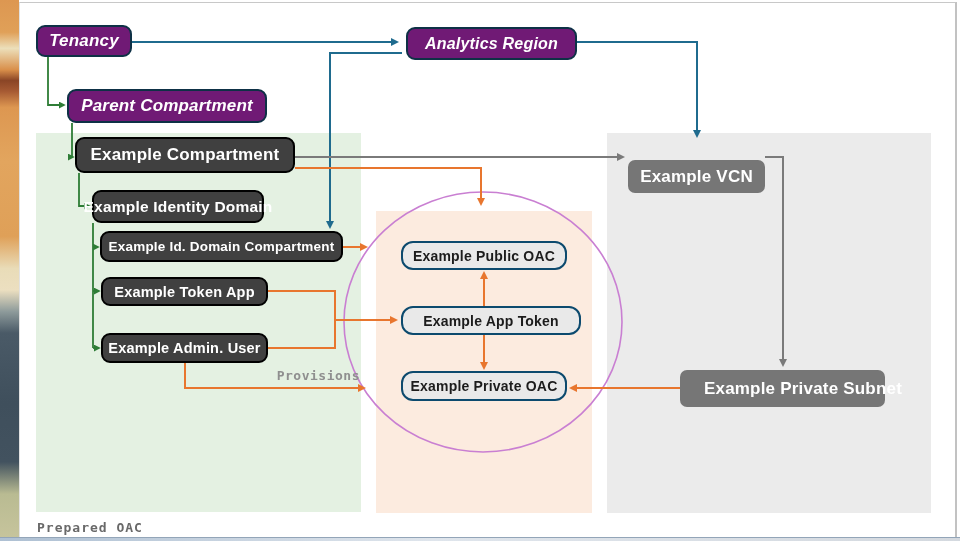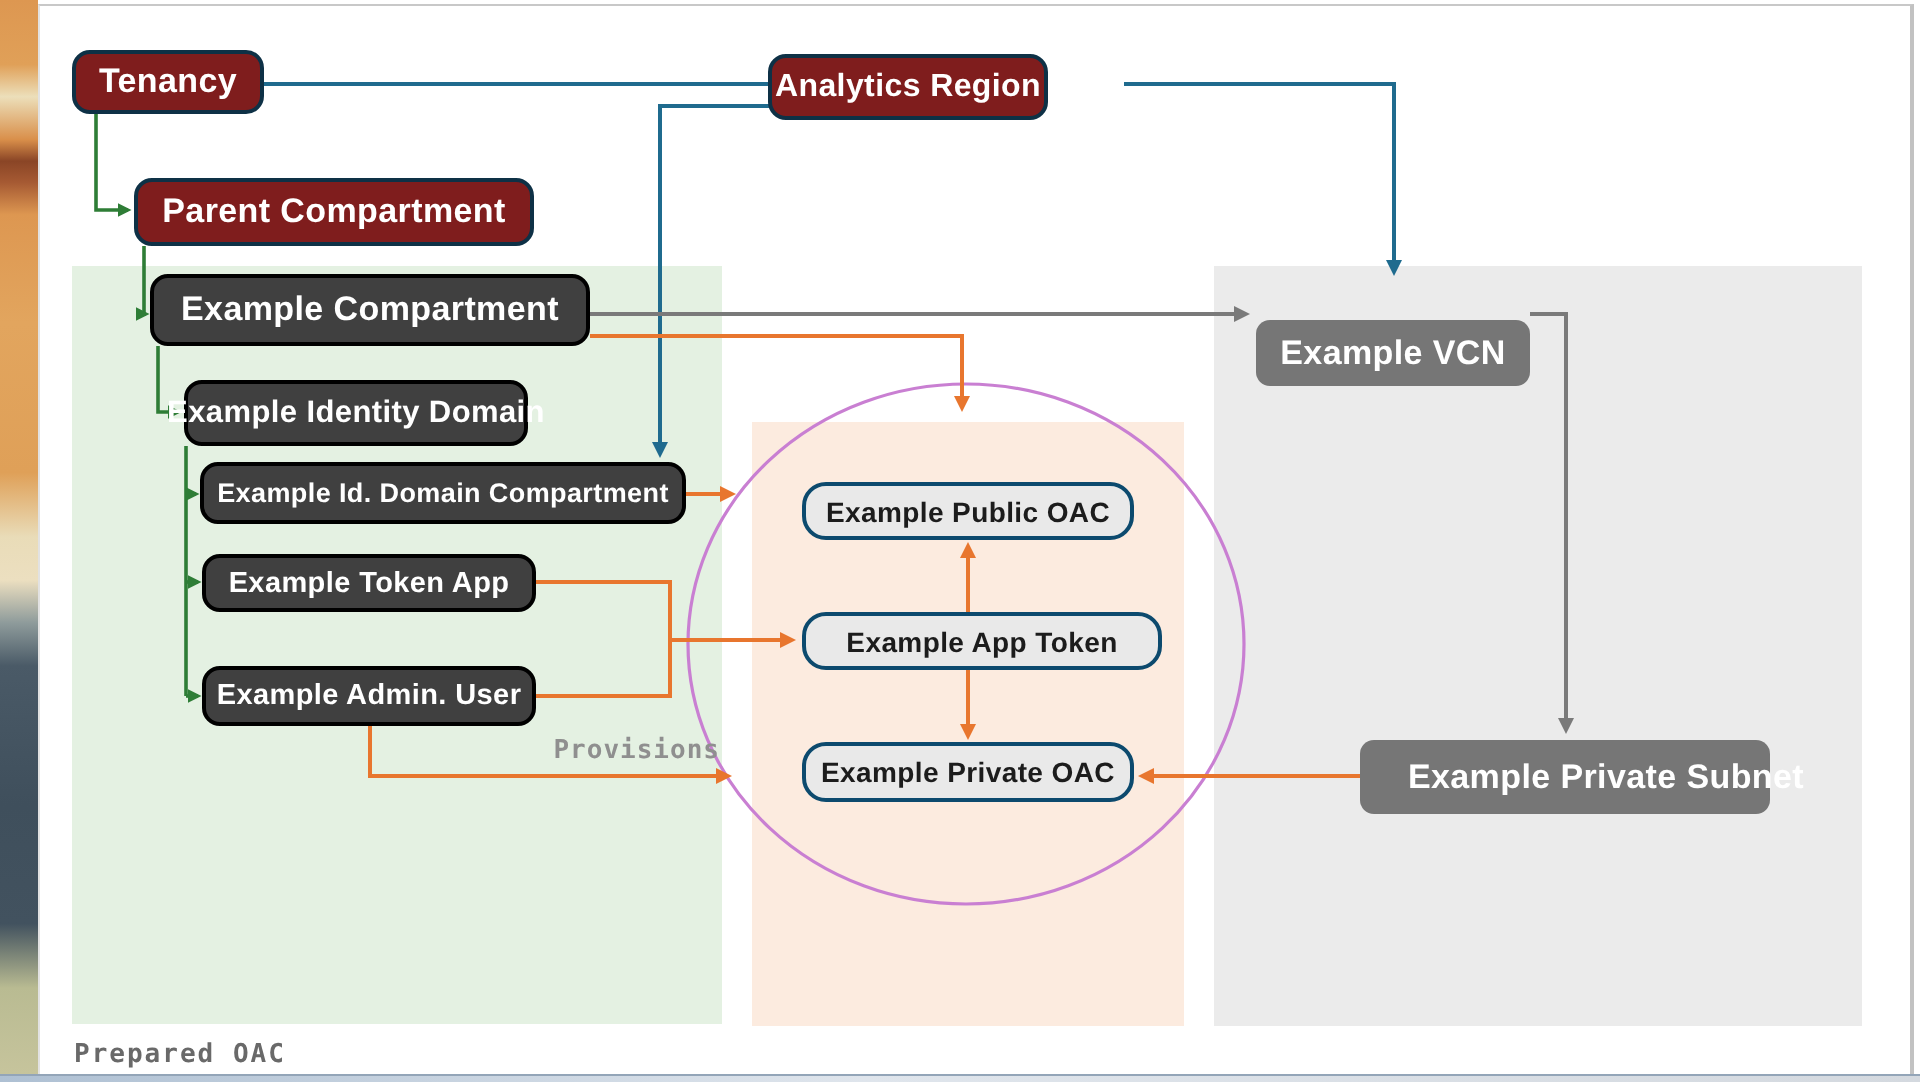--- a/index.html
+++ b/index.html
@@ -28,21 +28,21 @@
   .region{position:absolute;}
   .region-green{left:36px;top:133px;width:325px;height:379px;background:#e4f1e2;}
   .region-peach{left:376px;top:211px;width:216px;height:302px;background:#fcebdf;}
   .region-gray{left:607px;top:133px;width:324px;height:380px;background:#ebebeb;}
   svg.connectors{position:absolute;left:0;top:0;width:960px;height:541px;pointer-events:none;}
   .node{
     position:absolute;display:flex;align-items:center;justify-content:center;
     box-sizing:border-box;border-radius:9px;color:#ffffff;font-weight:bold;
     white-space:nowrap;letter-spacing:0.2px;
   }
-  .node-blue{background:#7f1d1d;border:2.5px solid #0e3146;}
+  .node-blue{background:#701a75;border:2.5px solid #0e3146;font-style:italic;}
   .node-green{background:#404040;border:2px solid #000000;}
   .node-gray{background:#767676;border:none;border-radius:7px;}
   .node-light{background:#e9e9e9;border:2px solid #0c4a6e;border-radius:12px;
     color:#1c1c1c;font-weight:600;}
   .mono-label{
     position:absolute;font-family:"DejaVu Sans Mono","Liberation Mono",monospace;
     font-weight:bold;font-size:13px;
   }
   .provisions{left:252px;top:368px;width:108px;text-align:right;color:#8f8f8f;letter-spacing:0.5px;}
   .prepared{left:37px;top:520px;color:#696969;letter-spacing:1px;}
@@ -104,21 +104,21 @@
     <path d="M335 320 H396" marker-end="url(#arr-orange)"></path>
     <path d="M185 363 V388 H364" marker-end="url(#arr-orange)"></path>
     <path d="M484 306 V273" marker-end="url(#arr-orange)"></path>
     <path d="M484 335 V368" marker-end="url(#arr-orange)"></path>
     <path d="M680 388 H571" marker-end="url(#arr-orange)"></path>
   </g>
 </svg>
 
 <div class="node node-blue" style="left:36px;top:25px;width:96px;height:32px;font-size:17px;">Tenancy</div>
 <div class="node node-blue" style="left:67px;top:89px;width:200px;height:34px;font-size:17px;">Parent Compartment</div>
-<div class="node node-blue" style="left:384px;top:27px;width:140px;height:33px;font-size:16px;">Analytics Region</div>
+<div class="node node-blue" style="left:406px;top:27px;width:171px;height:33px;font-size:16px;">Analytics Region</div>
 
 <div class="node node-green" style="left:75px;top:137px;width:220px;height:36px;font-size:17px;">Example Compartment</div>
 <div class="node node-green" style="left:92px;top:190px;width:172px;height:33px;font-size:15.5px;">Example Identity Domain</div>
 <div class="node node-green" style="left:100px;top:231px;width:243px;height:31px;font-size:13.5px;">Example Id. Domain Compartment</div>
 <div class="node node-green" style="left:101px;top:277px;width:167px;height:29px;font-size:14.5px;">Example Token App</div>
 <div class="node node-green" style="left:101px;top:333px;width:167px;height:30px;font-size:14.5px;">Example Admin. User</div>
 
 <div class="node node-gray" style="left:628px;top:140px;width:137px;height:33px;font-size:17px;margin-top:20px;">Example VCN</div>
 <div class="node node-gray" style="left:680px;top:370px;width:205px;height:37px;font-size:17px;padding-left:41px;">Example Private Subnet</div>
 

